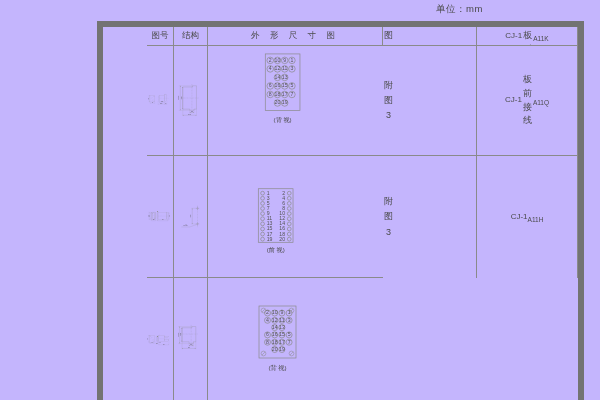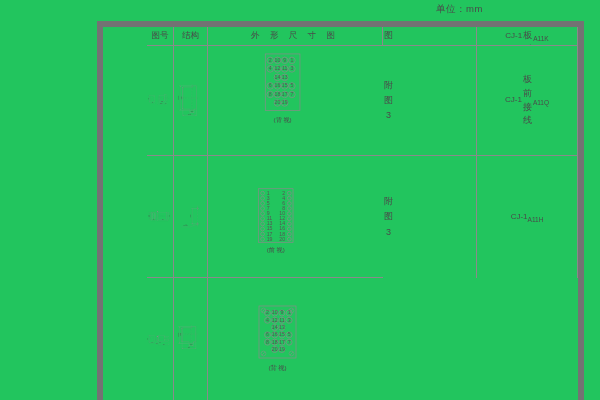--- a/index.html
+++ b/index.html
@@ -1,16 +1,16 @@
 <!DOCTYPE html>
 <html><head>
 <meta charset="utf-8">
 <style>
   html,body{margin:0;padding:0;background:#ffffff;}
-  .page{position:relative;width:600px;height:400px;background:#22c55e;overflow:hidden;
+  .page{position:relative;width:600px;height:400px;background:#c4b5fd;overflow:hidden;
         font-family:"Liberation Sans",sans-serif;color:#4a4a4a;}
   .unit{position:absolute;left:436px;top:3px;font-size:9.5px;letter-spacing:.5px;}
   .sheet{position:absolute;left:97px;top:21px;width:431px;height:374px;
          display:grid;grid-template-columns:27px 34px 175px 94px 101px;
          grid-template-rows:19px 110px 122px 123px;
          border:6px solid #737373;box-sizing:content-box;padding-left:44px;}
   .cell{position:relative;overflow:hidden;}
   .br{border-right:1px solid #8a8a8a;}
   .bb{border-bottom:1px solid #8a8a8a;}
   .head{display:flex;align-items:center;justify-content:center;font-size:8.5px;white-space:nowrap;}

